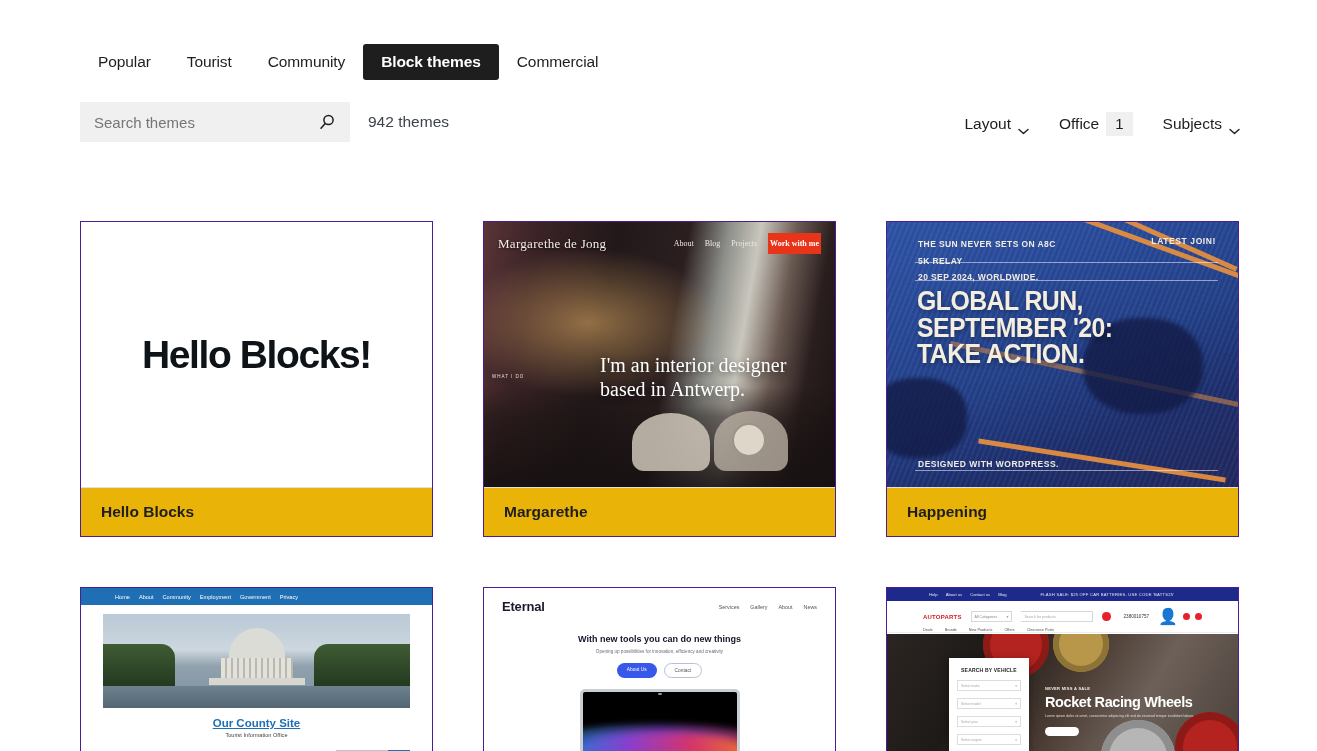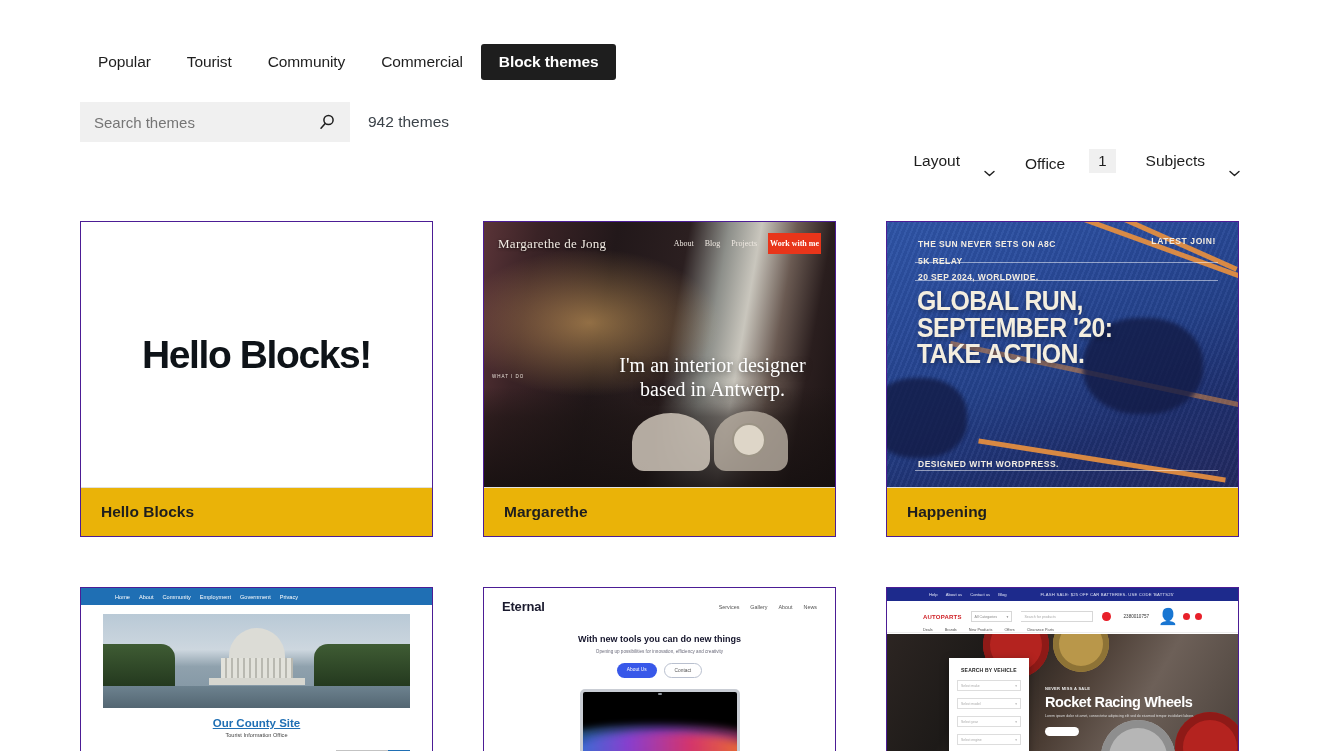--- a/index.html
+++ b/index.html
@@ -46,21 +46,21 @@
   .theme-count {
     position: absolute; left: 368px; top: 113px;
     font-size: 15.5px; color: #3c434a;
   }
 
   .filters {
     position: absolute; right: 77px; top: 112px;
     display: flex; align-items: center; gap: 30px;
     font-size: 15.5px; color: #1e1e1e;
   }
-  .filter { display: flex; align-items: flex-end; gap: 24px; cursor: pointer; margin-top: 37px; }
+  .filter { display: flex; align-items: center; gap: 7px; cursor: pointer; }
   .chev { width: 11px; height: 7px; display: inline-block; }
   .badge {
     background: #f0f0f0; color: #1e1e1e;
     padding: 3px 9px; font-size: 15px; line-height: 1.2;
   }
 
   
   .grid {
     position: absolute; left: 80px; top: 221px;
     width: 1161px;
@@ -121,21 +121,20 @@
   }
   .s-marg .vert {
     position: absolute; left: 8px; top: 152px;
     font-size: 4.5px; color: #e6ded6; letter-spacing: 1px;
   }
   .s-marg .headline {
     position: absolute; left: 116px; top: 132px; right: 10px;
     font-family: "Liberation Serif", serif;
     font-size: 20px; line-height: 1.18; color: #fff;
     text-shadow: 0 2px 7px rgba(0,0,0,.55);
-    text-align: center;
   }
   .s-marg .sofa {
     position: absolute; left: 0; right: 0; bottom: 0; height: 100px;
     background: linear-gradient(180deg, rgba(20,14,14,0) 0%, rgba(26,19,18,.55) 30%, rgba(22,16,16,.9) 100%);
   }
   .s-marg .pill1, .s-marg .pill2 {
     position: absolute; bottom: 16px; border-radius: 50% 50% 12px 12px;
   }
   .s-marg .pill1 { left: 148px; width: 78px; height: 58px; background: #cfc6ba; opacity: .85; }
   .s-marg .pill2 { left: 230px; width: 74px; height: 60px; background: #b9afa2; opacity: .8; }
@@ -353,22 +352,22 @@
 </style>
 </head>
 <body>
 
 <div class="page">
 
   <div class="tabs">
     <div class="tab">Popular</div>
     <div class="tab">Tourist</div>
     <div class="tab">Community</div>
+    <div class="tab active">Block themes</div>
     <div class="tab">Commercial</div>
-    <div class="tab active">Block themes</div>
   </div>
 
   <div class="searchbox">
     <input type="text" placeholder="Search themes" style="">
     <span class="search-icon">
       <svg viewBox="0 0 18 18" width="18" height="18" fill="none" stroke="#1e1e1e" stroke-width="1.5">
         <circle cx="10.5" cy="7" r="4.6"></circle>
         <line x1="7.2" y1="10.4" x2="3" y2="15.2" stroke-linecap="round"></line>
       </svg>
     </span>

